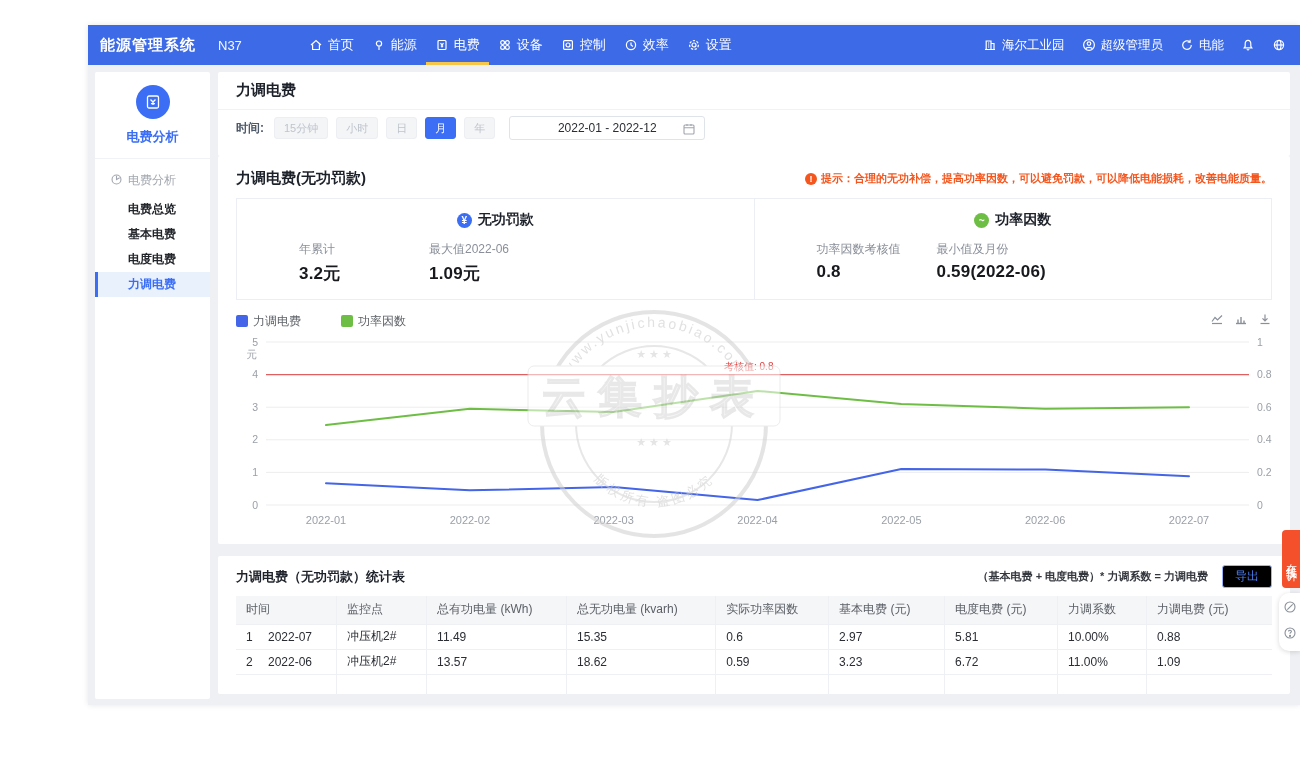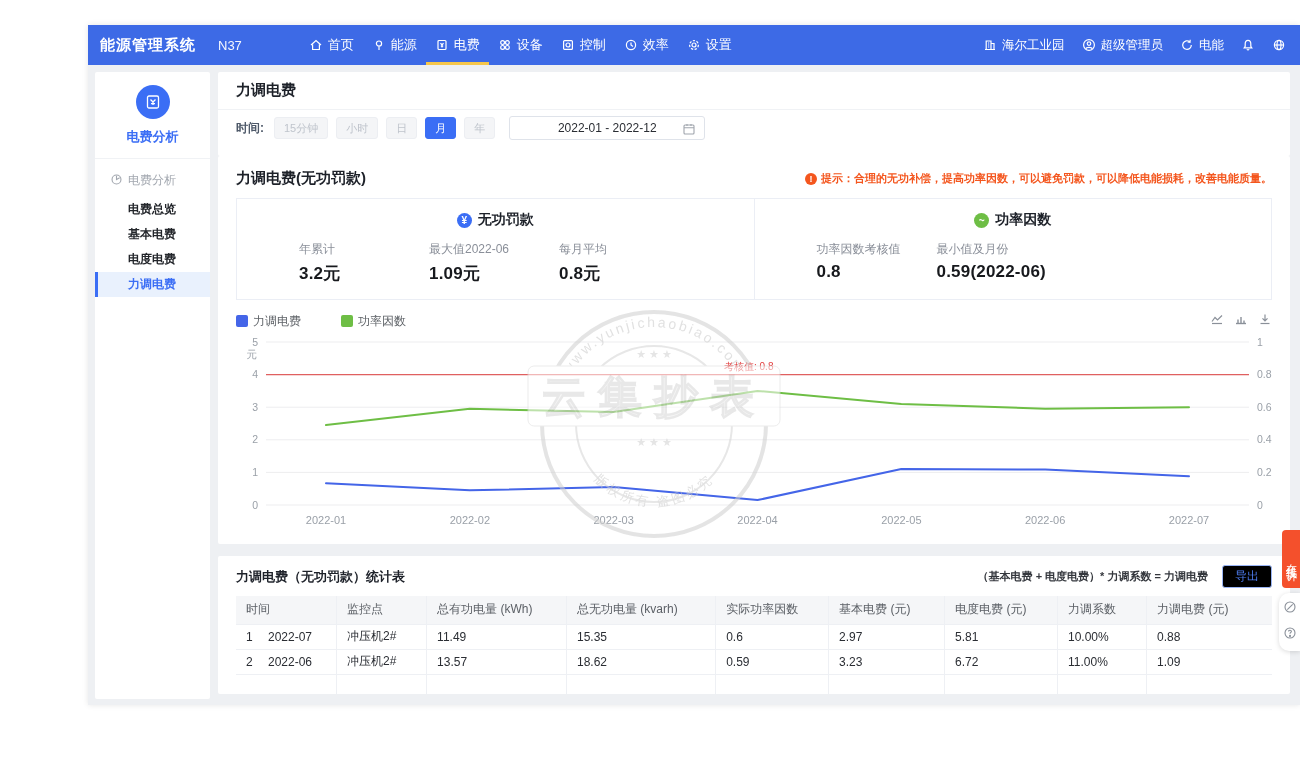--- a/index.html
+++ b/index.html
@@ -274,24 +274,20 @@
               <span>无功罚款</span>
             </div>
             <div class="stats-items">
               <div class="stat-item">
                 <div class="stat-label">年累计</div>
                 <div class="stat-value">3.2元</div>
               </div>
               <div class="stat-item">
                 <div class="stat-label">最大值2022-06</div>
                 <div class="stat-value">1.09元</div>
-              </div>
-              <div class="stat-item">
-                <div class="stat-label">每月平均</div>
-                <div class="stat-value">0.8元</div>
               </div>
             </div>
           </div>
           <div class="stats-half">
             <div class="stats-title">
               <span class="stat-badge badge-green">~</span>
               <span>功率因数</span>
             </div>
             <div class="stats-items">
               <div class="stat-item" style="width:120px;">

